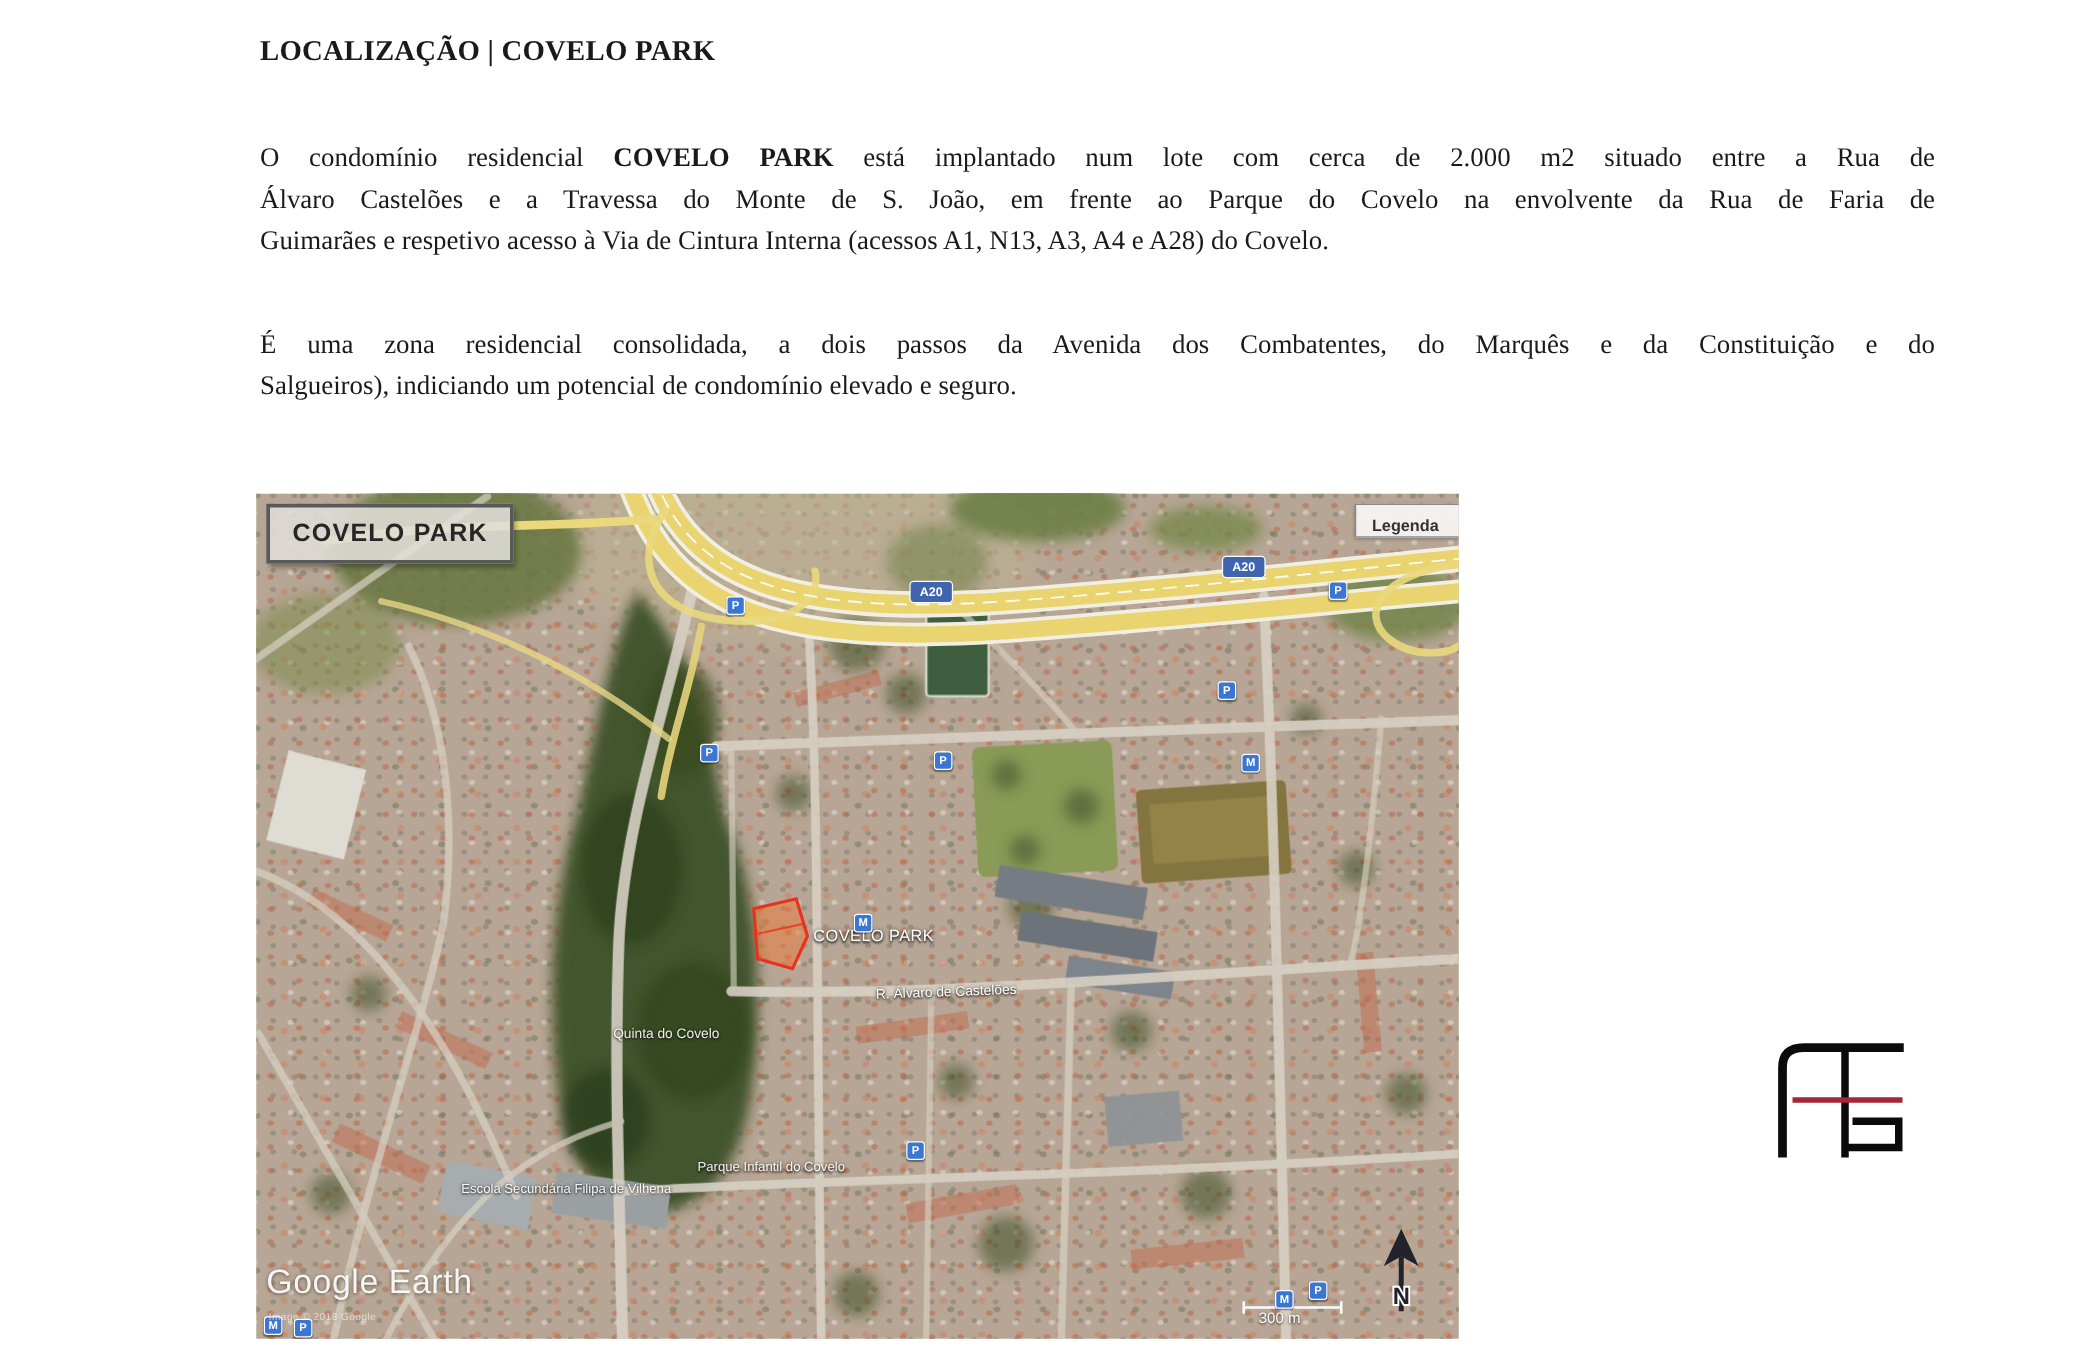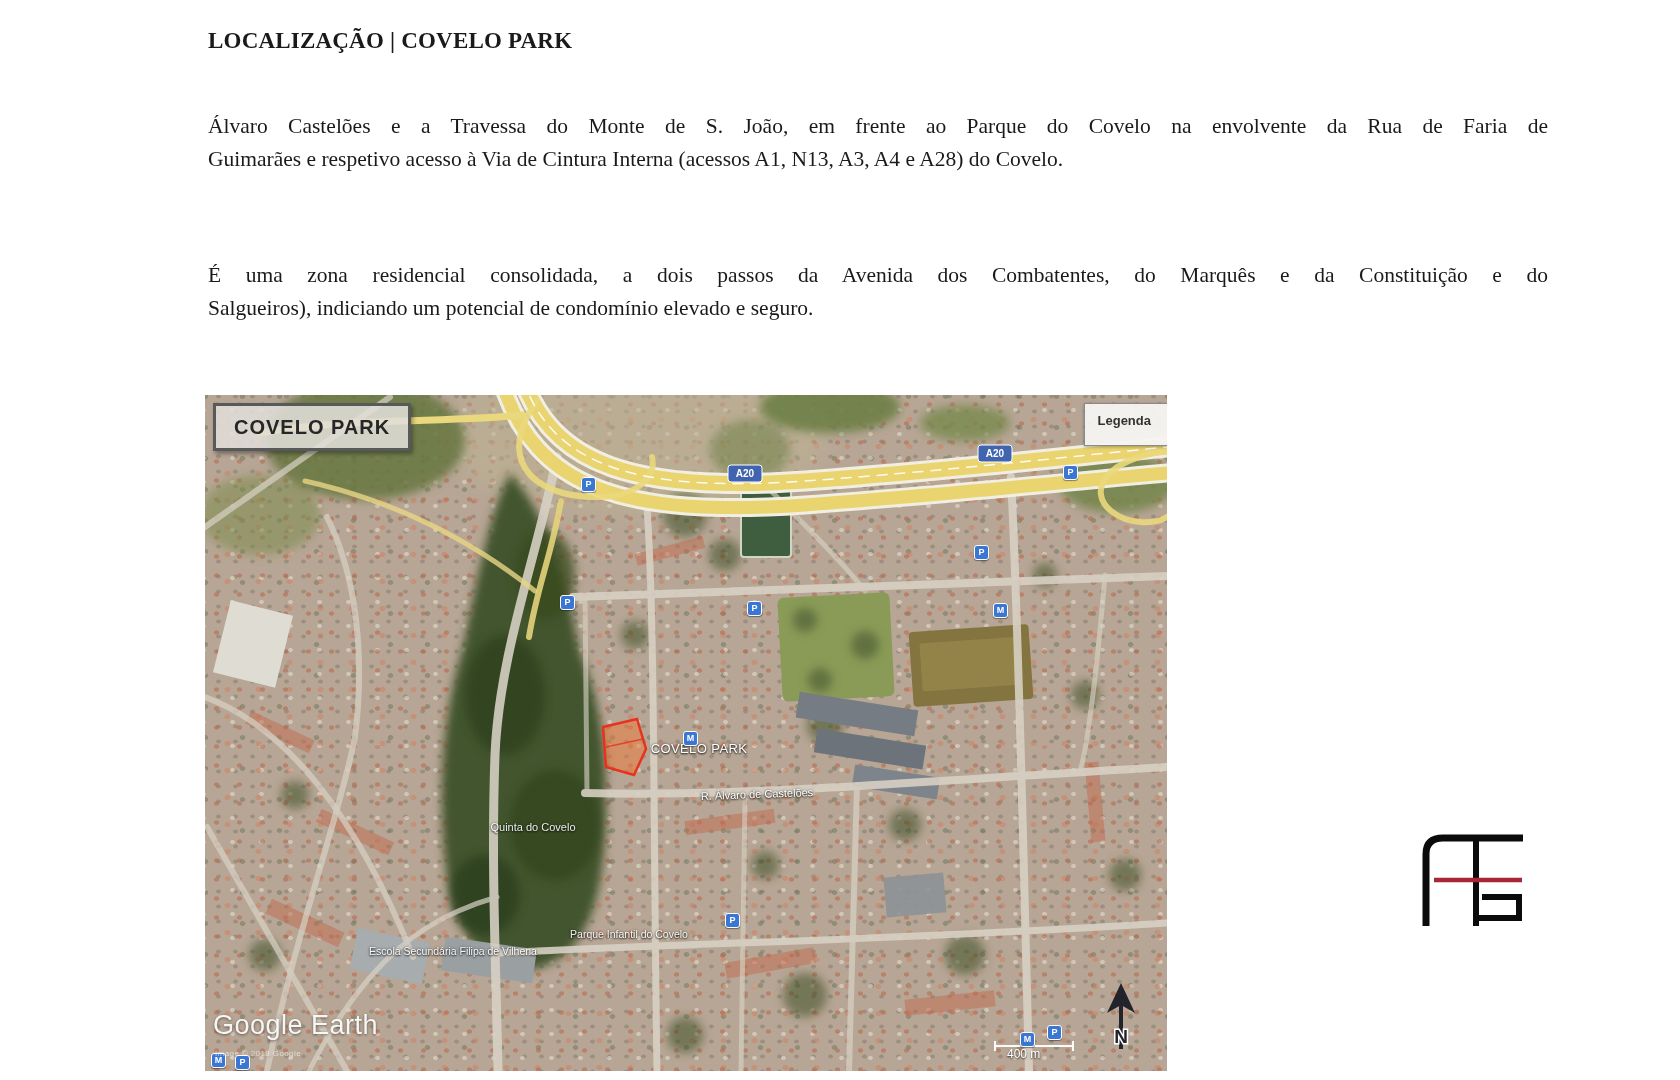--- a/index.html
+++ b/index.html
@@ -33,34 +33,34 @@
     background-position:0 0,7px 11px,13px 3px,19px 17px,5px 9px;
   }
   .m-svg{position:absolute;inset:0;width:100%;height:100%;}
   .map-title-box{
     position:absolute;left:8px;top:8px;padding:11px 18px;
     background:rgba(224,222,216,.88);border:3px solid #58595b;
     box-shadow:2px 3px 4px rgba(0,0,0,.35);
     color:#262626;font:bold 20px/1 "Liberation Sans",sans-serif;letter-spacing:1px;
   }
   .legend-box{
-    position:absolute;right:0;top:8px;padding:10px 16px 18px 13px;
+    position:absolute;right:0;top:8px;padding:10px 16px 2px 13px;
     background:rgba(245,244,240,.96);border:1px solid #8a8a8a;border-right:none;
     box-shadow:0 1px 3px rgba(0,0,0,.3);
     color:#333;font:600 13px/1 "Liberation Sans",sans-serif;
   }
   .mlabel{
     position:absolute;color:#fff;font-family:"Liberation Sans",sans-serif;
     text-shadow:0 1px 2px rgba(0,0,0,.85),0 0 3px rgba(0,0,0,.6);
     white-space:nowrap;transform:translateX(-50%);
   }
   .lab-site{left:494px;top:346px;font-size:13px;letter-spacing:.4px;}
   .lab-street{left:552px;top:393px;font-size:11px;transform:translateX(-50%) rotate(-2deg);}
   .lab-park{left:328px;top:426px;font-size:11px;opacity:.9;}
-  .lab-play{left:424px;top:533px;font-size:10.5px;opacity:.9;}
+  .lab-play{left:412px;top:533px;font-size:10.5px;opacity:.9;}
   .lab-school{left:248px;top:550px;font-size:10.5px;opacity:.9;}
   .watermark{
     position:absolute;left:8px;top:616px;font:400 27px/1.1 "Liberation Sans",sans-serif;
     color:rgba(255,255,255,.93);letter-spacing:.5px;text-shadow:0 1px 3px rgba(0,0,0,.5);
   }
   .attribution{
     position:absolute;left:10px;top:655px;font:8px/1 "Liberation Sans",sans-serif;
     color:rgba(255,255,255,.6);letter-spacing:.4px;filter:blur(.4px);text-align:right;
   }
   .scale-label{
@@ -74,20 +74,21 @@
   }
   
   .logo{position:absolute;left:1418px;top:826px;width:114px;height:104px;}
 </style>
 </head>
 <body>
 
 <h1 class="doc-title doc">LOCALIZAÇÃO | COVELO PARK</h1>
 
 <div class="p1 para">
+  <div class="jline"><span>O condomínio residencial </span><b>COVELO PARK</b><span> está implantado num lote com cerca de 2.000 m2 situado entre a Rua de</span></div>
   <div class="jline">Álvaro Castelões e a Travessa do Monte de S. João, em frente ao Parque do Covelo na envolvente da Rua de Faria de</div>
   <div class="jline last">Guimarães e respetivo acesso à Via de Cintura Interna (acessos A1, N13, A3, A4 e A28) do Covelo.</div>
 </div>
 
 <div class="p2 para">
   <div class="jline">É uma zona residencial consolidada, a dois passos da Avenida dos Combatentes, do Marquês e da Constituição e do</div>
   <div class="jline last">Salgueiros),  indiciando um potencial de condomínio elevado e seguro.</div>
 </div>
 
 <div class="map">
@@ -237,21 +238,21 @@
   <div class="gicon" style="left:376px;top:82px">P</div>
   <div class="gicon" style="left:842px;top:630px">P</div>
   <div class="gicon" style="left:30px;top:660px">P</div>
   <div class="gicon" style="left:788px;top:208px">M</div>
   <div class="gicon" style="left:478px;top:336px">M</div>
   <div class="gicon" style="left:815px;top:637px">M</div>
   <div class="gicon" style="left:6px;top:658px">M</div>
 
   <div class="watermark">Google Earth</div>
   <div class="attribution">Image © 2018 Google</div>
-  <div class="scale-label">400 m</div>
+  <div class="scale-label">300 m</div>
 </div>
 
 <svg class="logo" viewBox="0 0 114 104">
   <path d="M8,100 L8,28 Q8,12 25,12 L105,12" stroke="#0b0b0b" stroke-width="7" fill="none"></path>
   <path d="M58,14 L58,100" stroke="#0b0b0b" stroke-width="6"></path>
   <path d="M64,71 L101,71 L101,92 L56,92" stroke="#0b0b0b" stroke-width="6" fill="none"></path>
   <path d="M16,54 L104,54" stroke="#a62639" stroke-width="4.5"></path>
 </svg>
 
 </body></html>

